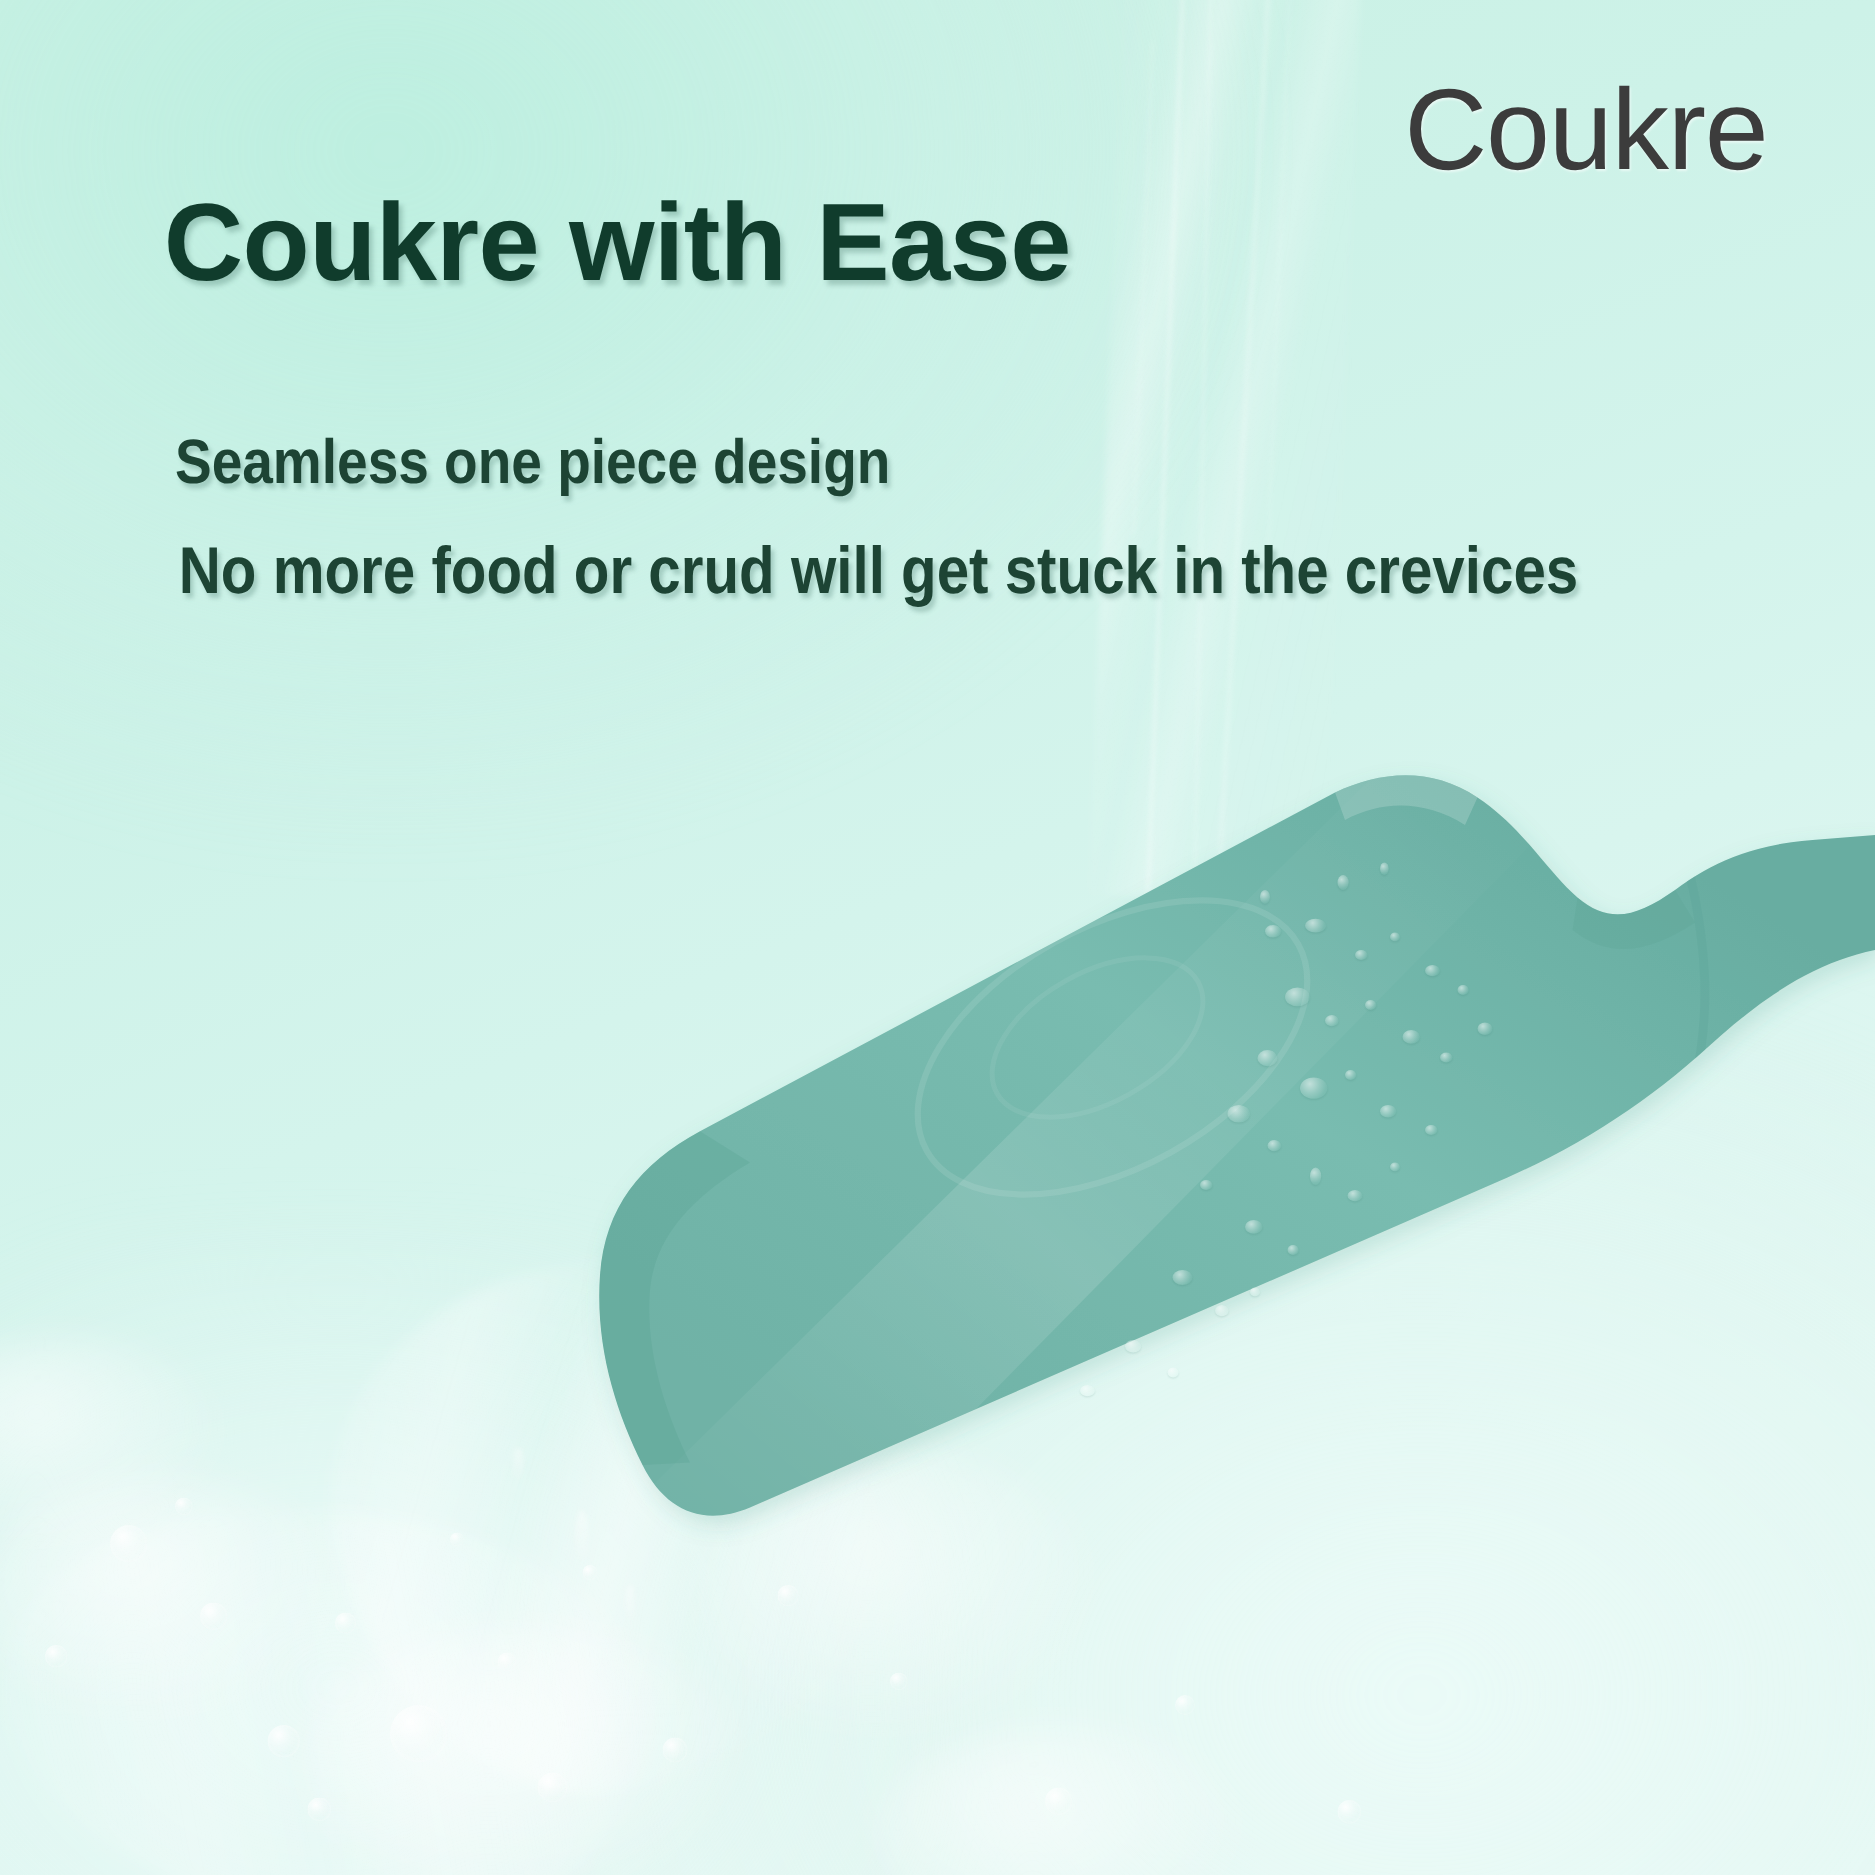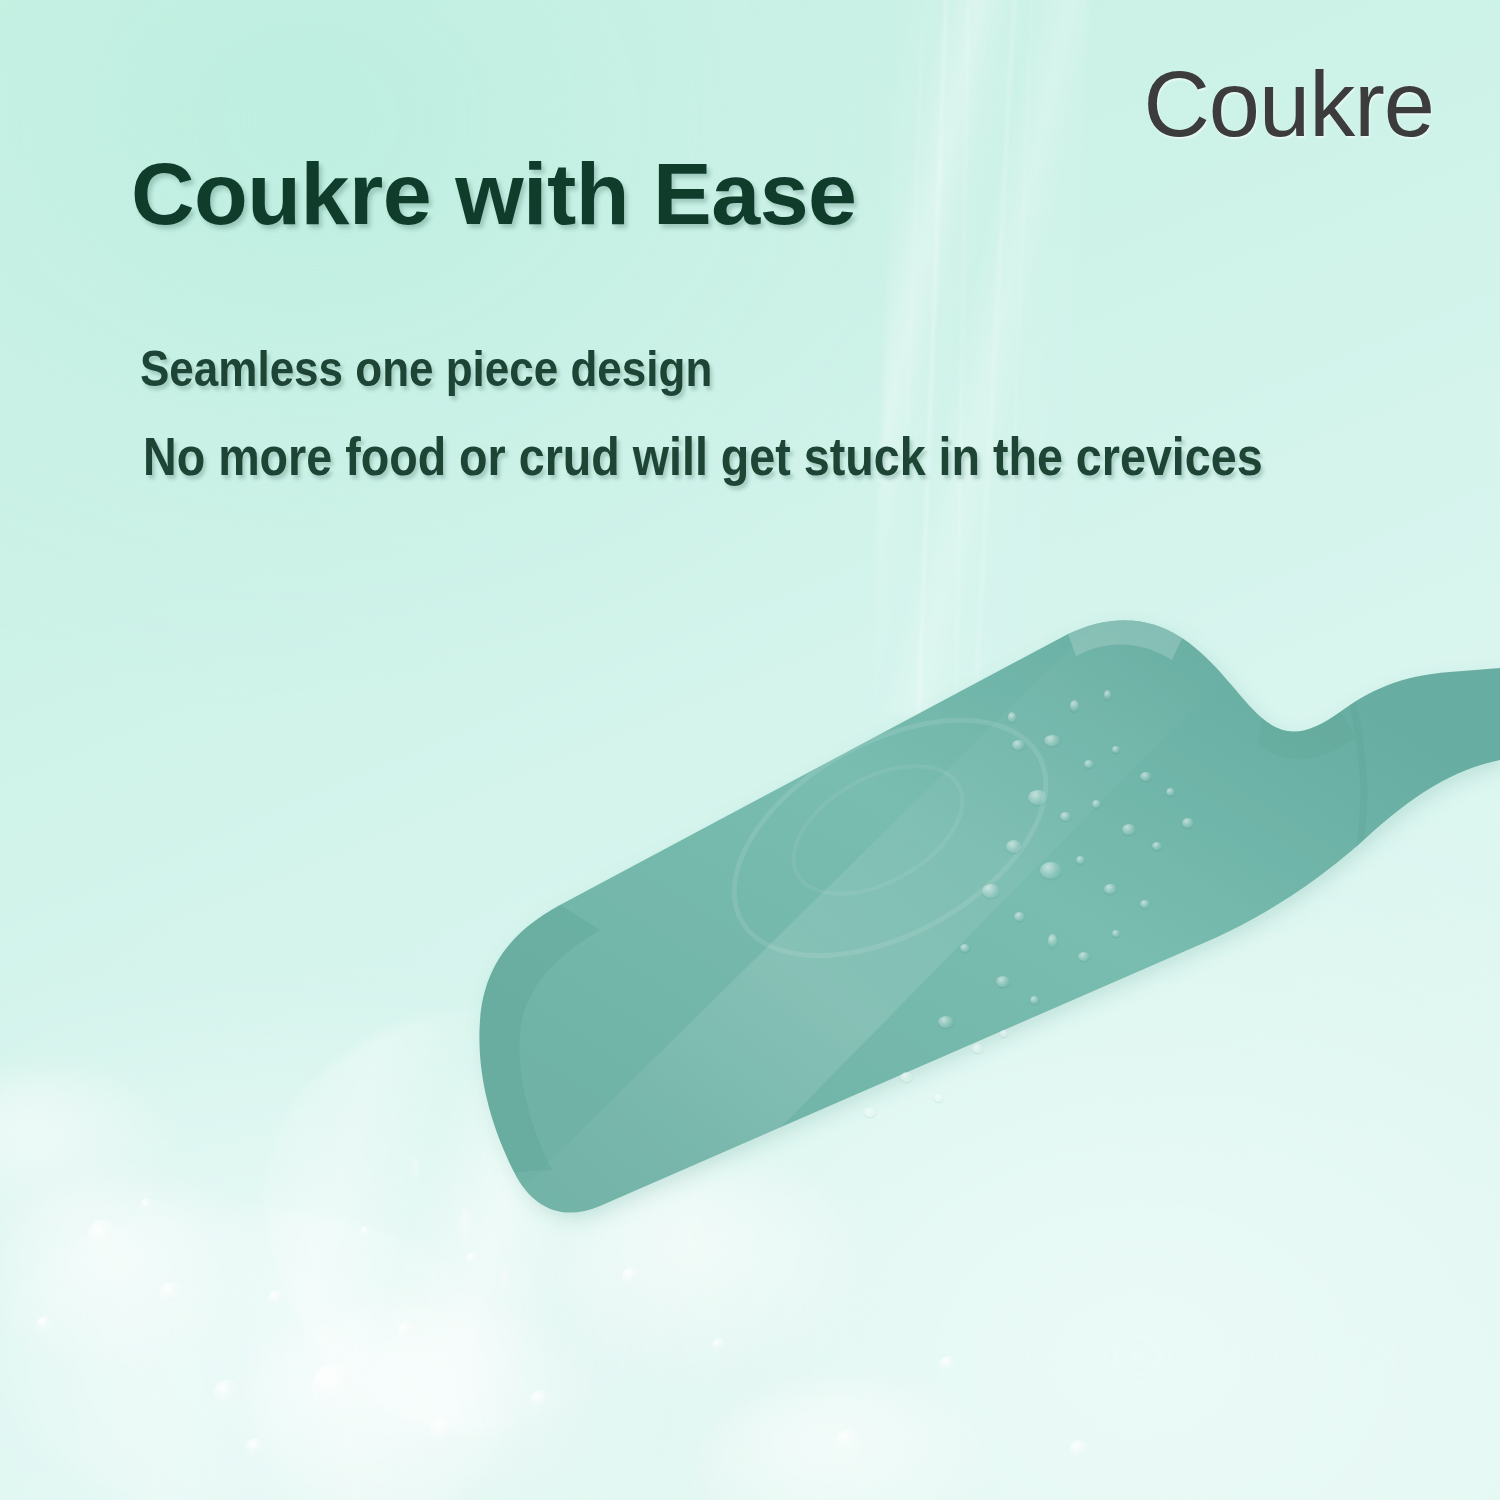--- a/index.html
+++ b/index.html
@@ -188,21 +188,21 @@
       rgba(255,255,255,0.55) 0%,
       rgba(255,255,255,0.22) 42%,
       rgba(255,255,255,0.04) 70%,
       rgba(255,255,255,0) 84%);
     box-shadow: 0 1px 1.5px rgba(30,90,80,0.10);
   }
 
   
   .brand {
     position: absolute;
-    right: 66px; top: 58px;
+    right: 86px; top: 58px;
     font-size: 92px;
     font-weight: 400;
     letter-spacing: -1px;
     color: #3c3c3c;
     line-height: 1;
     text-shadow: 1px 2px 2px rgba(255,255,255,0.55);
     white-space: nowrap;
   }
   .headline {
     position: absolute;

